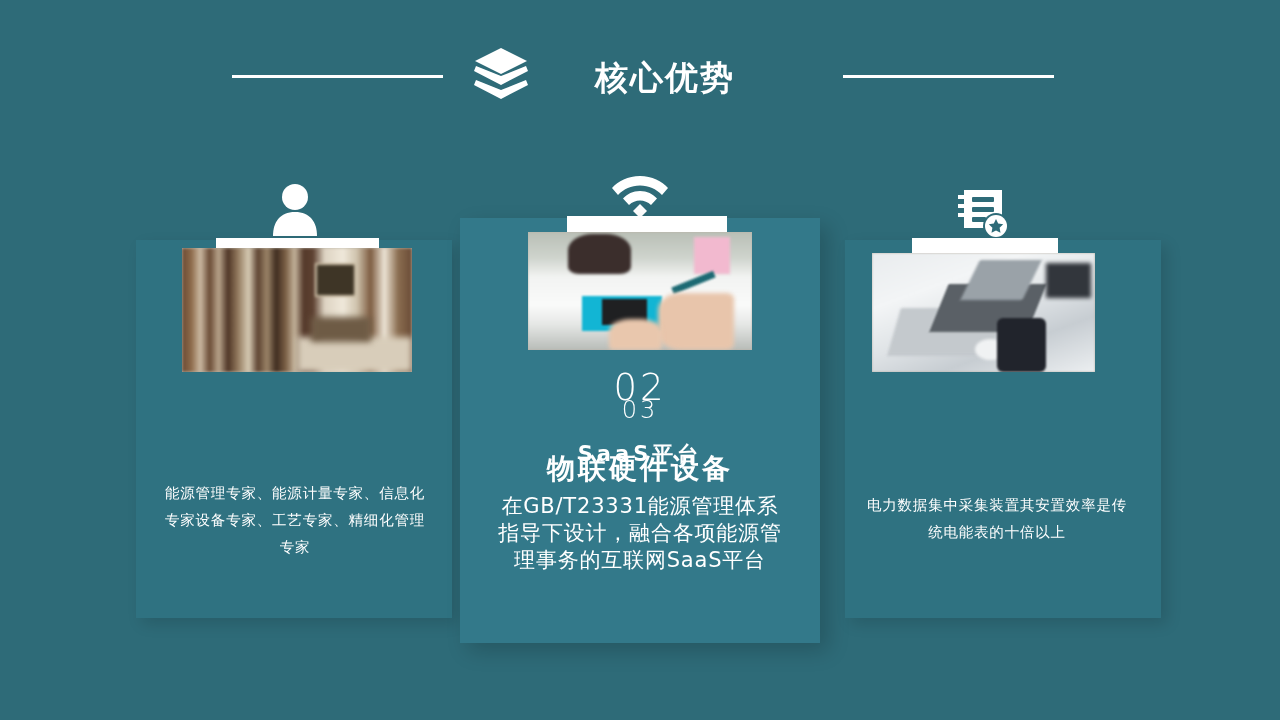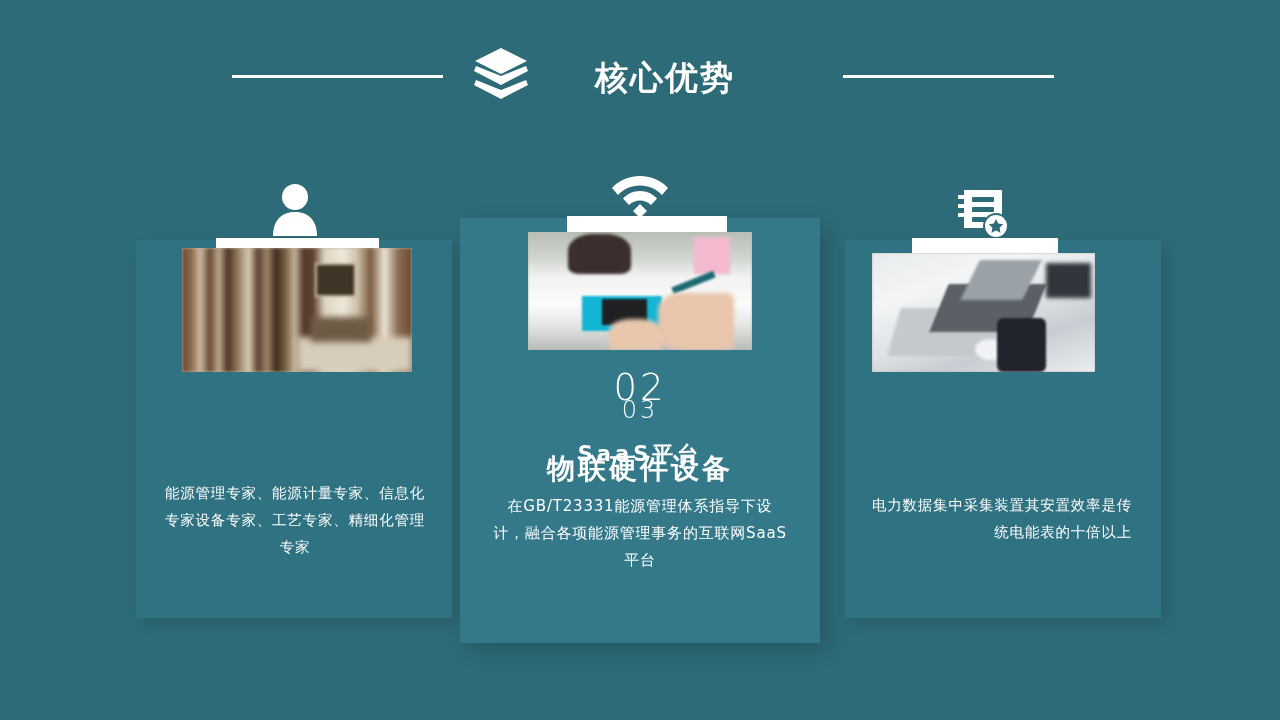--- a/index.html
+++ b/index.html
@@ -127,25 +127,25 @@
     font-size:14.5px;line-height:27px;letter-spacing:0.8px;
     font-family:"DejaVu Sans","Liberation Sans",sans-serif;
   }
 
   .c1 .card-num{top:396px;font-size:35px;}
   .c1 .card-title{top:450px;font-size:21px;}
   .c1 .card-desc{left:160px;top:480px;width:270px;}
 
   .c2 .card-num{top:366px;font-size:37px;}
   .c2 .card-title{top:440px;font-size:21px;letter-spacing:4px;}
-  .c2 .card-desc{left:492px;top:493px;width:296px;font-size:15px;}
+  .c2 .card-desc{left:492px;top:493px;width:296px;font-size:21px;}
 
   .c3 .card-num{top:396px;font-size:24px;}
   .c3 .card-title{top:450px;font-size:28px;}
-  .c3 .card-desc{left:862px;top:492px;width:270px;text-align:right;}
+  .c3 .card-desc{left:862px;top:492px;width:270px;}
 </style>
 </head>
 <body>
 
 <div class="slide">
 
   <div class="header">
     <div class="hline left"></div>
 
     <div class="layers-icon">

